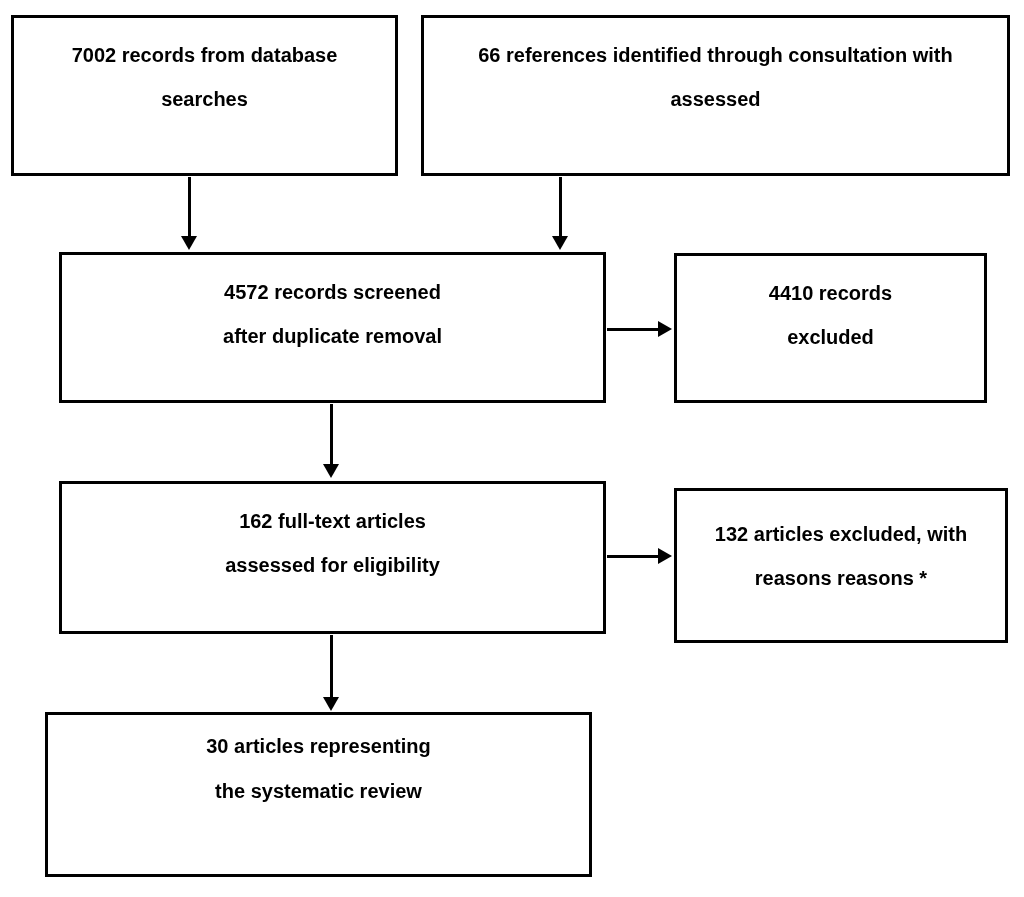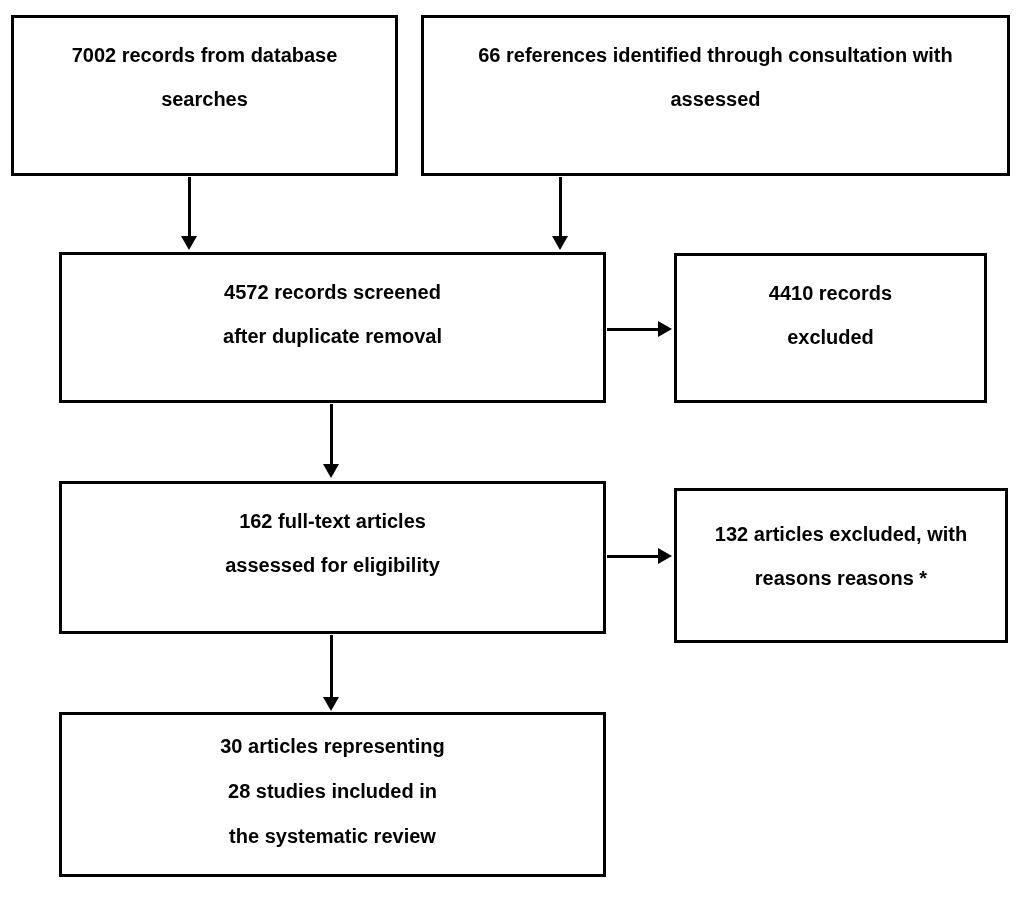--- a/index.html
+++ b/index.html
@@ -28,21 +28,21 @@
     font-weight: bold;
   }
   .box .line { display: block; white-space: nowrap; }
 
   #box-database        { left: 11px;  top: 15px;  width: 387px; height: 161px; }
   #box-experts         { left: 421px; top: 15px;  width: 589px; height: 161px; }
   #box-screened        { left: 59px;  top: 252px; width: 547px; height: 151px; }
   #box-records-excluded{ left: 674px; top: 253px; width: 313px; height: 150px; }
   #box-fulltext        { left: 59px;  top: 481px; width: 547px; height: 153px; }
   #box-articles-excluded{ left: 674px; top: 488px; width: 334px; height: 155px; padding-top: 21px; padding-left: 2px; padding-right: 2px; }
-  #box-included        { left: 59px;  top: 712px; width: 547px; height: 165px; padding-top: 9px; line-height: 45px; }
+  #box-included        { left: 45px;  top: 712px; width: 547px; height: 165px; padding-top: 9px; line-height: 45px; }
 
   .arrow-v {
     position: absolute;
     width: 16px;
     display: flex;
     flex-direction: column;
     align-items: center;
   }
   .arrow-v .shaft { width: 3px; flex: 1 1 auto; background: #000000; }
   .arrow-v .head {
@@ -100,21 +100,20 @@
     <span class="line">162 full-text articles</span>
     <span class="line">assessed for eligibility</span>
   </div>
   <div class="box" id="box-articles-excluded">
     <span class="line">132 articles excluded, with</span>
     <span class="line">reasons reasons *</span>
   </div>
 
   <div class="box" id="box-included">
     <span class="line">30 articles representing</span>
-    <span class="line">28 studies included in</span>
     <span class="line">the systematic review</span>
   </div>
 
   <div class="arrow-v" id="arrow-database-to-screened">
     <div class="shaft"></div>
     <div class="head"></div>
   </div>
   <div class="arrow-v" id="arrow-experts-to-screened">
     <div class="shaft"></div>
     <div class="head"></div>

